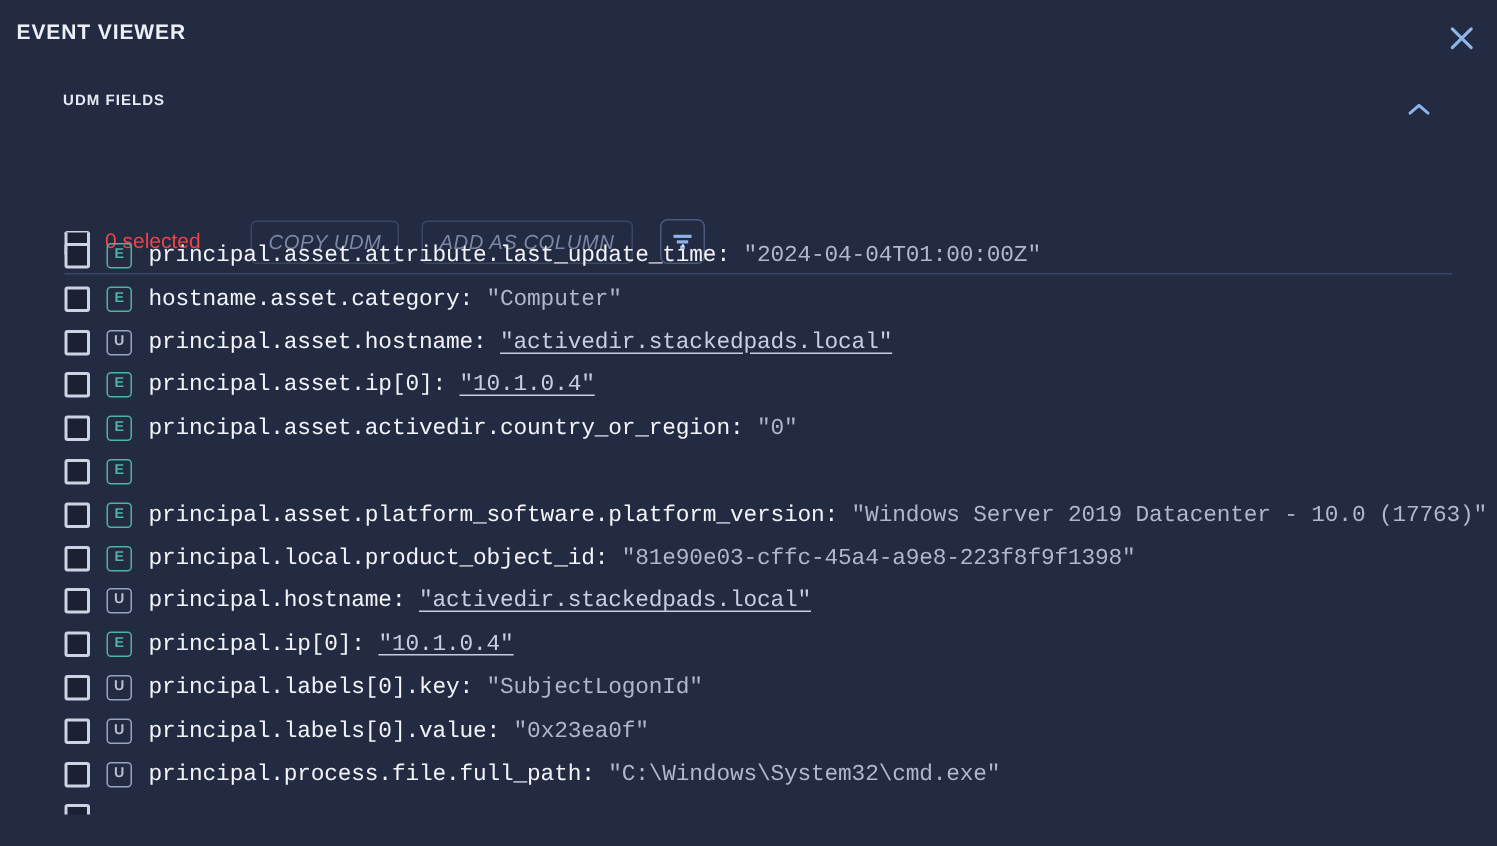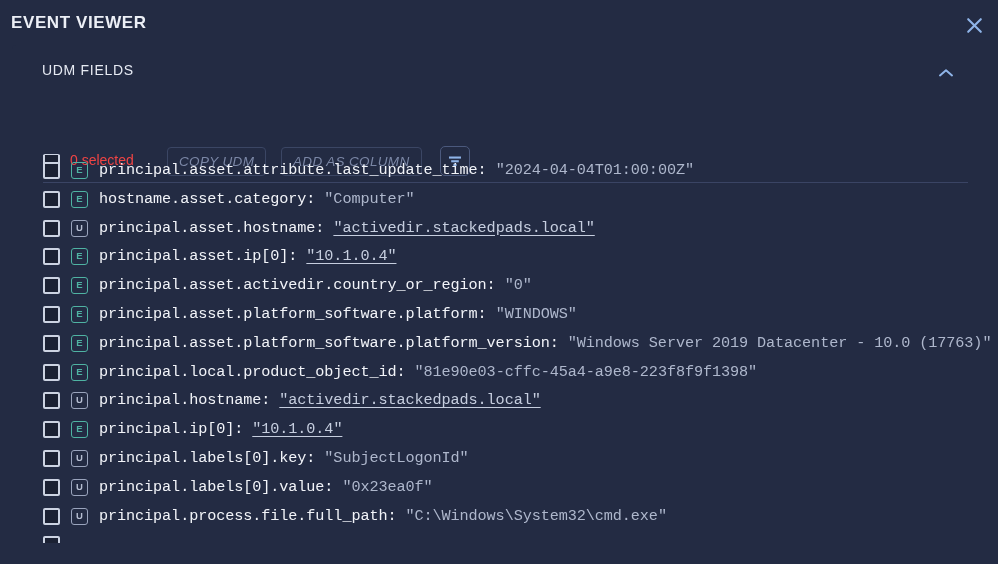--- a/index.html
+++ b/index.html
@@ -32,21 +32,21 @@
     left: 0;
     top: 0;
     width: 998px;
     height: 45px;
     background: #232b43;
   }
   .dialog-title {
     position: absolute;
     left: 11px;
     top: 13px;
-    font-size: 17px;
+    font-size: 14px;
     font-weight: bold;
     letter-spacing: 0.6px;
     color: #eceff6;
     white-space: nowrap;
   }
   .close-btn {
     position: absolute;
     right: 10px;
     top: 11px;
     width: 28px;
@@ -76,22 +76,22 @@
     position: absolute;
     left: 0;
     top: 0;
     width: 986px;
     height: 55px;
   }
   .panel-header-title {
     position: absolute;
     left: 30px;
     top: 17px;
-    font-size: 14px;
-    font-weight: normal;
+    font-size: 10px;
+    font-weight: bold;
     letter-spacing: 0.7px;
     color: #e6eaf3;
     white-space: nowrap;
   }
   .collapse-btn {
     position: absolute;
     left: 920px;
     top: 14px;
     width: 28px;
     height: 28px;
@@ -319,21 +319,20 @@
               <span class="row-text"><span class="k">principal.asset.ip[0]: </span><span class="v link">"10.1.0.4"</span></span>
             </div>
             <div class="row">
               <span class="cb"></span>
               <span class="badge">E</span>
               <span class="row-text"><span class="k">principal.asset.activedir.country_or_region: </span><span class="v">"0"</span></span>
             </div>
             <div class="row">
               <span class="cb"></span>
               <span class="badge">E</span>
-              <span class="row-text"><span class="k">principal.asset.platform_software.platform: </span><span class="v">"WINDOWS"</span></span>
             </div>
             <div class="row">
               <span class="cb"></span>
               <span class="badge">E</span>
               <span class="row-text"><span class="k">principal.asset.platform_software.platform_version: </span><span class="v">"Windows Server 2019 Datacenter - 10.0 (17763)"</span></span>
             </div>
             <div class="row">
               <span class="cb"></span>
               <span class="badge">E</span>
               <span class="row-text"><span class="k">principal.local.product_object_id: </span><span class="v">"81e90e03-cffc-45a4-a9e8-223f8f9f1398"</span></span>

